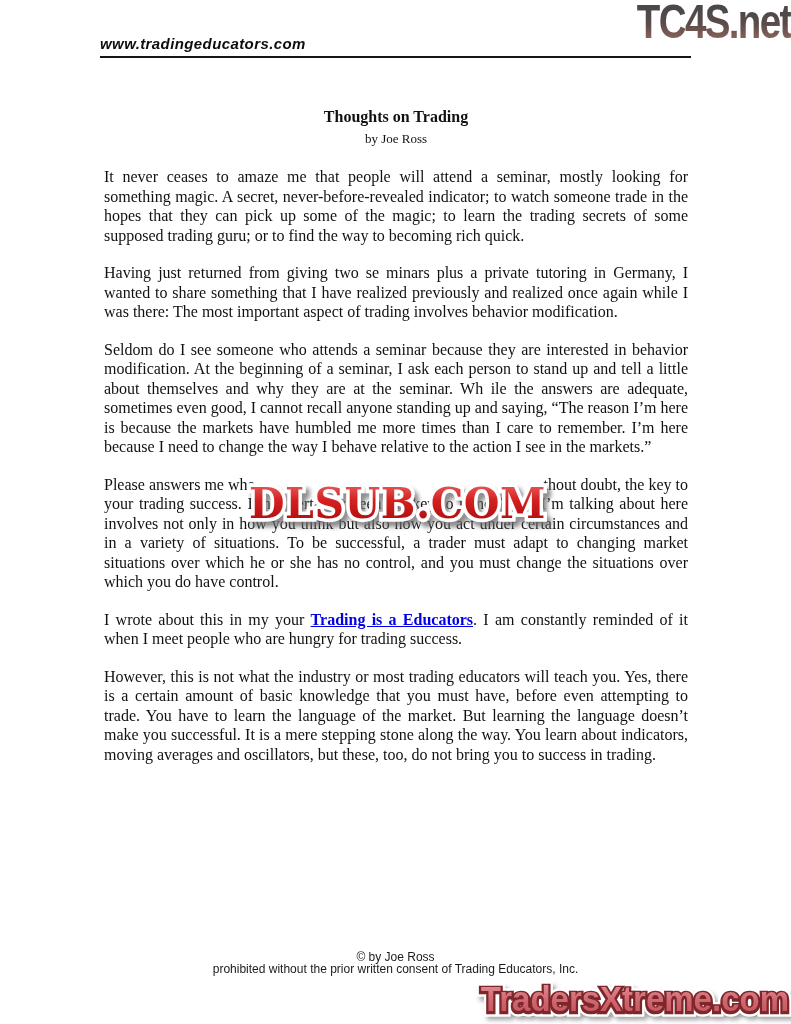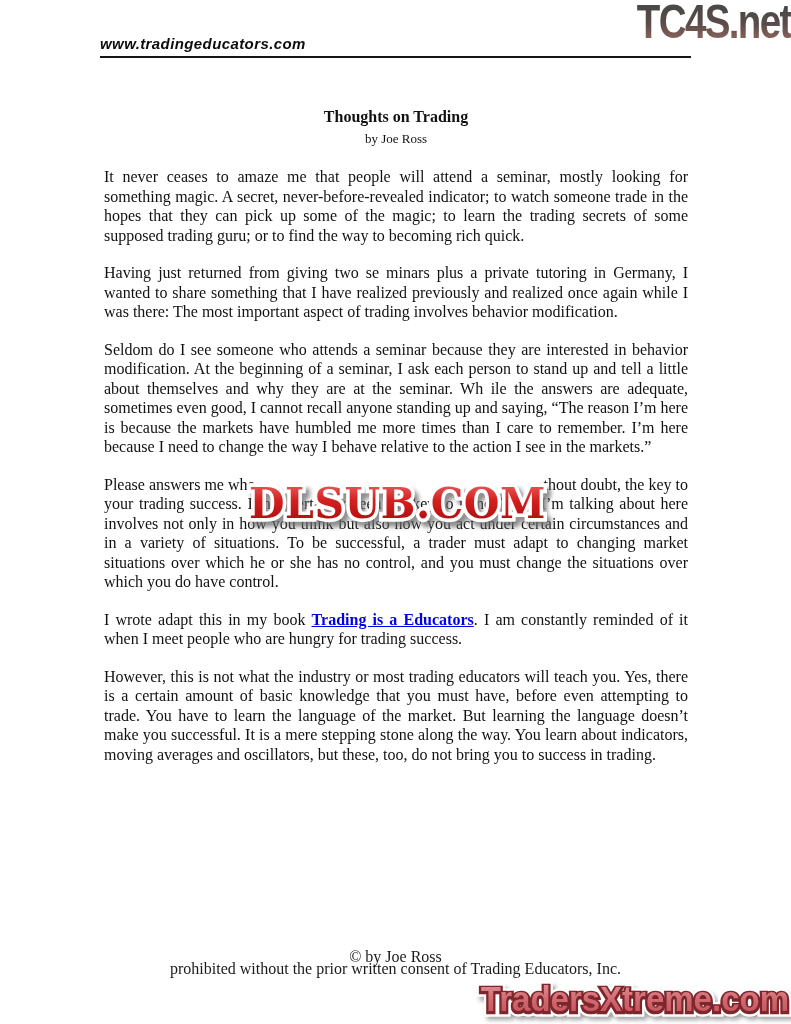--- a/index.html
+++ b/index.html
@@ -93,22 +93,22 @@
   .wm-tx .tx-fill {
     background: linear-gradient(180deg, #e3969b 0%, #cf666d 55%, #c04f58 100%);
     -webkit-background-clip: text; background-clip: text;
     color: transparent;
   }
 
   
   .doc-footer {
     position: absolute; top: 951px; left: 0; width: 100%;
     text-align: center;
-    font-family: Liberation Serif, serif;
-    font-size: 16px; line-height: 12px; color: #1a1a1a;
+    font-family: Liberation Sans, sans-serif;
+    font-size: 12px; line-height: 12px; color: #1a1a1a;
     z-index: 2;
   }
 </style>
 </head>
 <body>
 
 <div class="page">
 
   <div class="site-header">www.tradingeducators.com</div>
   <div class="header-rule"></div>
@@ -126,21 +126,21 @@
     <p class="para">Seldom do I see someone who attends a seminar because they are interested in behavior modification. At the beginning of a seminar, I ask each person to stand up and tell a little about themselves and why they are at the seminar. Wh ile the answers are adequate, sometimes even good, I cannot recall anyone standing up and saying, “The reason I’m here is because the markets have humbled me more times than I care to remember. I’m here because I need to change the way I behave relative to the action I see in the markets.”</p>
 
     <div class="para">
       <div class="p4-line1">
         <span>Please answers me whe</span>
         <span>thout doubt, the key to</span>
       </div>
       <div>your trading success. It has certainly been the key to mine. What I’m talking about here involves not only in how you think but also how you act under certain circumstances and in a variety of situations. To be successful, a trader must adapt to changing market situations over which he or she has no control, and you must change the situations over which you do have control.</div>
     </div>
 
-    <p class="para"><span>I wrote adapt this in my book </span><a class="book-link">Trading is a Educators</a><span>. I am constantly reminded of it when I meet people who are hungry for trading success.</span></p>
+    <p class="para"><span>I wrote about this in my your </span><a class="book-link">Trading is a Educators</a><span>. I am constantly reminded of it when I meet people who are hungry for trading success.</span></p>
 
     <p class="para">However, this is not what the industry or most trading educators will teach you. Yes, there is a certain amount of basic knowledge that you must have, before even attempting to trade. You have to learn the language of the market. But learning the language doesn’t make you successful. It is a mere stepping stone along the way. You learn about indicators, moving averages and oscillators, but these, too, do not bring you to success in trading.</p>
   </div>
 
   <div class="wm wm-dlsub">
     <span class="wm-under" aria-hidden="true">DLSUB.COM</span>
     <span class="wm-fill">DLSUB.COM</span>
   </div>
 
   <div class="doc-footer">

